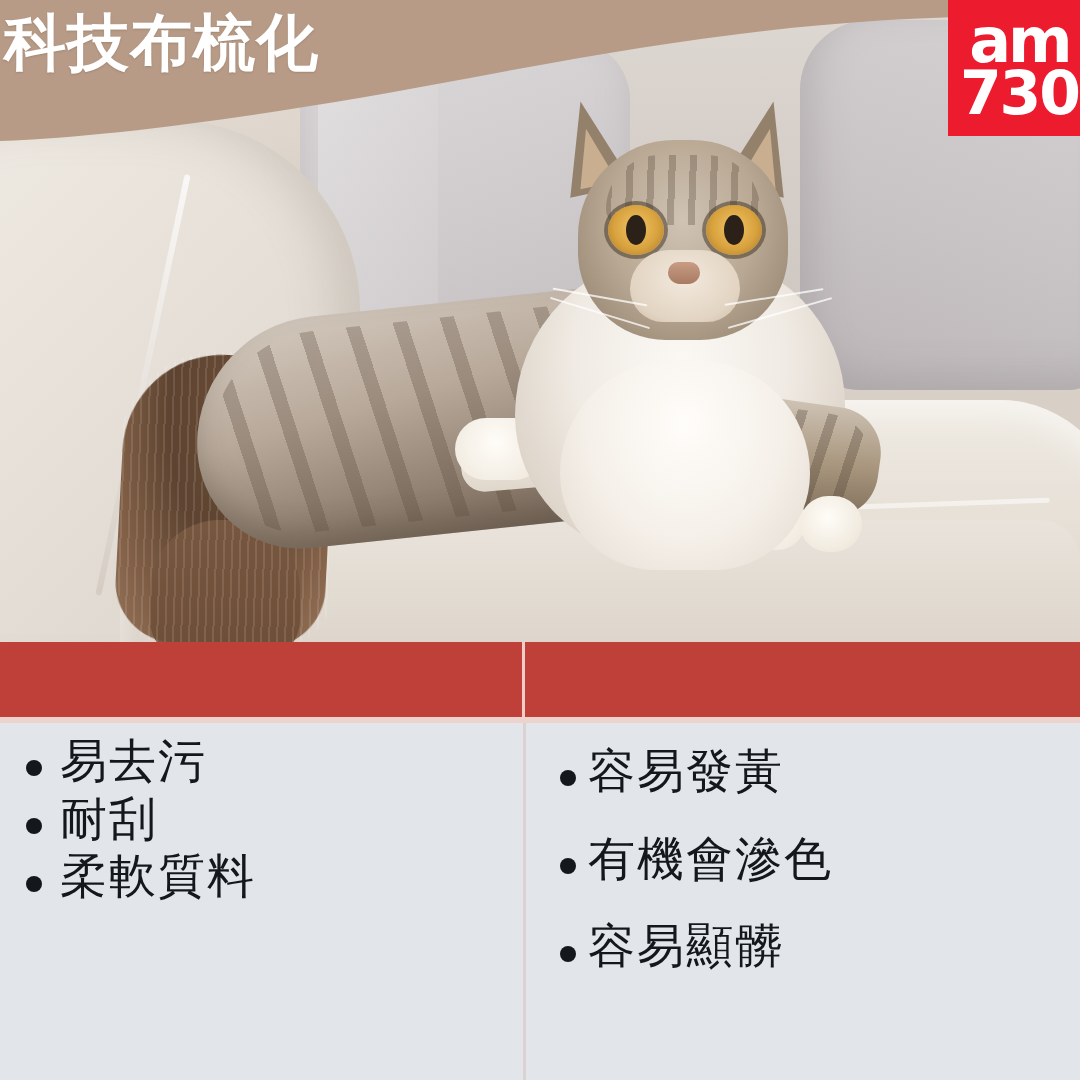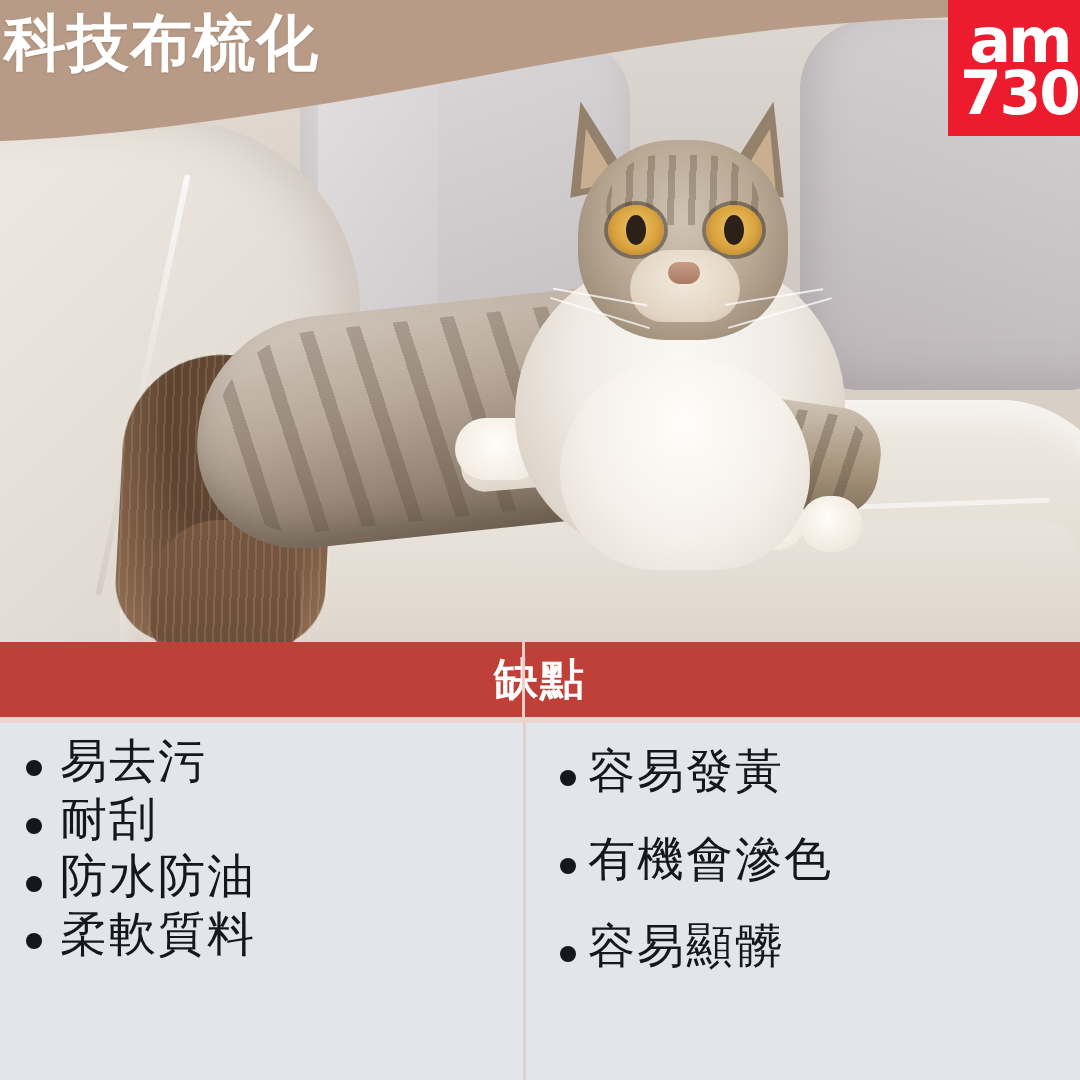--- a/index.html
+++ b/index.html
@@ -226,33 +226,29 @@
     </svg>
     <div class="banner-title">科技布梳化</div>
   </div>
 
   <div class="logo">
     <div class="logo-am">am</div>
     <div class="logo-730">730</div>
   </div>
 
   <div class="hdr">
-    <div class="hdr-cell">
-      <span class="hdr-text">缺點</span>
-    </div>
   </div>
   <div class="hdr-gap"></div>
   <div class="hdr-strip"></div>
 
   <div class="body">
     <div class="col pros">
       <ul class="list">
         <li>易去污</li>
         <li>耐刮</li>
-        <li>防水防油</li>
         <li>柔軟質料</li>
       </ul>
     </div>
     <div class="col cons">
       <ul class="list">
         <li>容易發黃</li>
         <li>有機會滲色</li>
         <li>容易顯髒</li>
       </ul>
     </div>

